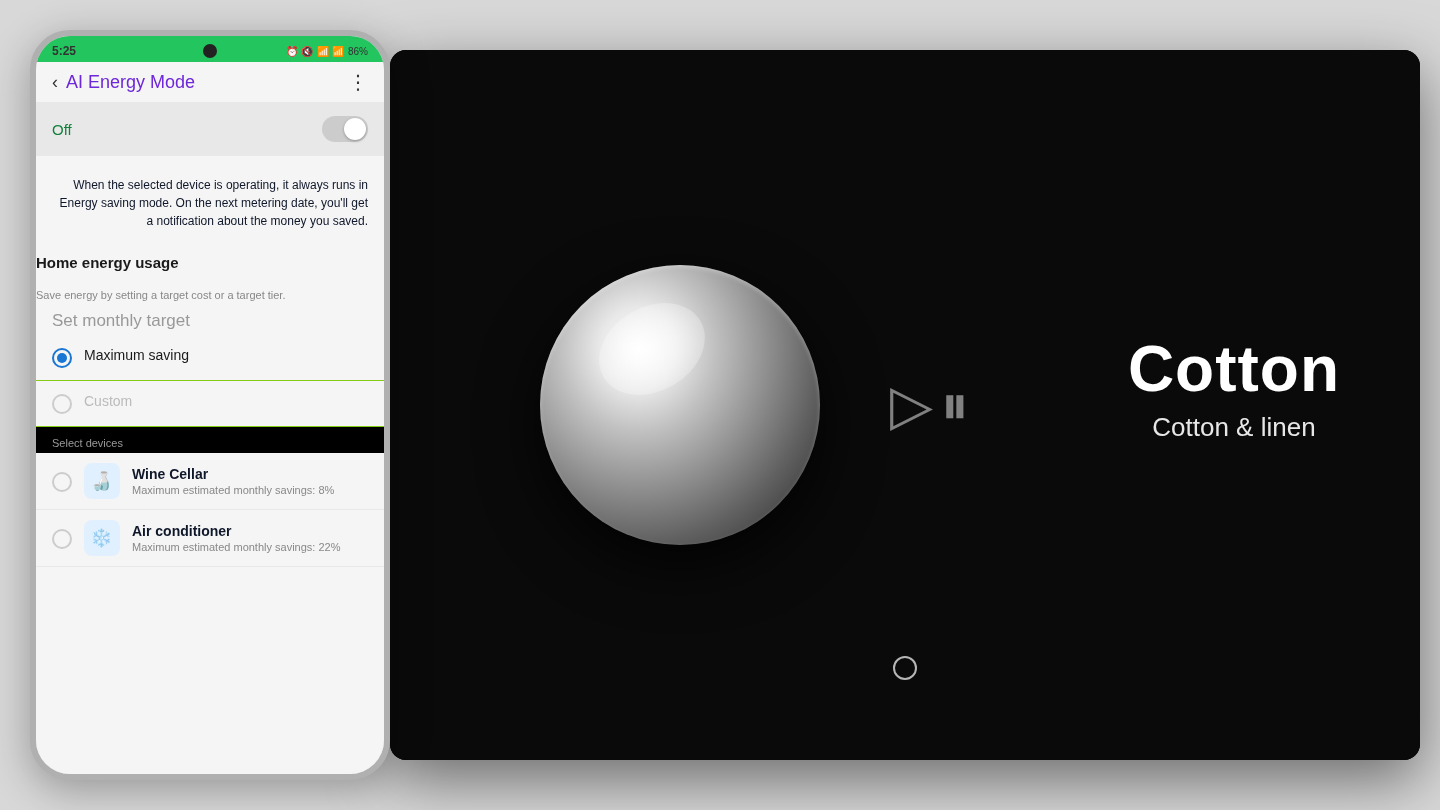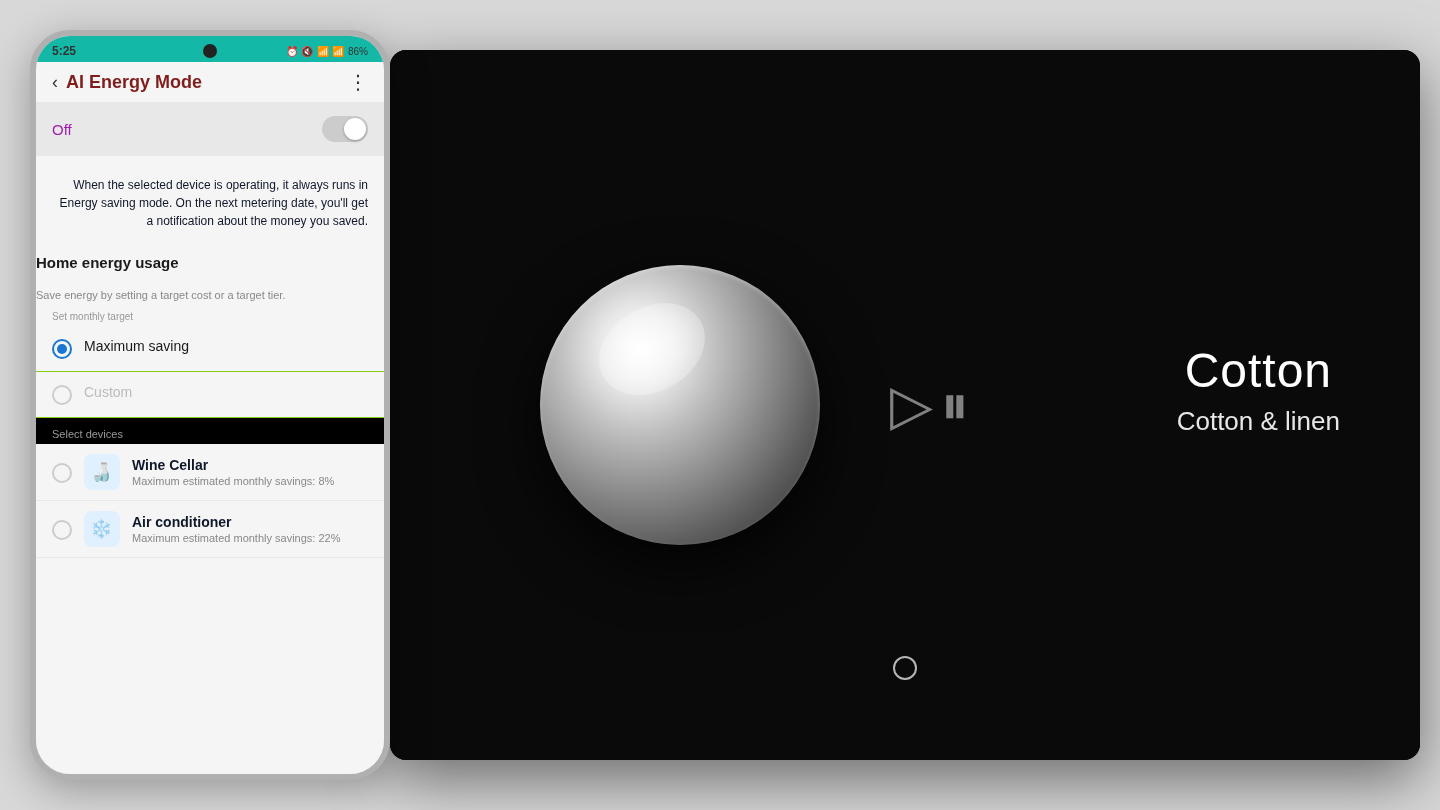--- a/index.html
+++ b/index.html
@@ -42,21 +42,21 @@
       border: 6px solid #b0b0b0;
       box-shadow: 0 10px 40px rgba(0,0,0,0.3), inset 0 0 0 1px #ccc;
       overflow: hidden;
       position: relative;
       display: flex;
       flex-direction: column;
     }
 
     
     .phone-status-bar {
-      background: #14b8a6;
+      background: #22c55e;
       padding: 8px 16px 4px;
       display: flex;
       justify-content: space-between;
       align-items: center;
       font-size: 11px;
       color: #333;
       flex-shrink: 0;
       text-align: center;
     }
 
@@ -99,22 +99,22 @@
       gap: 8px;
     }
 
     .back-arrow {
       font-size: 18px;
       color: #333;
     }
 
     .app-title {
       font-size: 18px;
-      font-weight: 700;
-      color: #7f1d1d;
+      font-weight: 400;
+      color: #6d28d9;
     }
 
     .more-menu {
       font-size: 20px;
       color: #333;
     }
 
     
     .phone-content {
       flex: 1;
@@ -127,21 +127,21 @@
       background: #e8e8e8;
       padding: 14px 16px;
       display: flex;
       justify-content: space-between;
       align-items: center;
       margin-bottom: 8px;
     }
 
     .toggle-label {
       font-size: 15px;
-      color: #a21caf;
+      color: #15803d;
     }
 
     .toggle-switch {
       width: 46px;
       height: 26px;
       background: #ccc;
       border-radius: 13px;
       position: relative;
     }
 
@@ -181,21 +181,21 @@
 
     .section-subtitle {
       font-size: 11px;
       color: #888;
       margin-top: 18px;
     }
 
     
     .sub-label {
       padding: 8px 16px 4px;
-      font-size: 10px;
+      font-size: 17px;
       color: #999;
       background: #f5f5f5;
     }
 
     
     .radio-item {
       padding: 12px 16px;
       display: flex;
       align-items: flex-start;
       gap: 12px;
@@ -358,22 +358,22 @@
     .cotton-text-area {
       position: absolute;
       right: 80px;
       top: 50%;
       transform: translateY(-65%);
       text-align: center;
       color: white;
     }
 
     .cotton-title {
-      font-size: 48px;
-      font-weight: 400;
+      font-size: 64px;
+      font-weight: 700;
       letter-spacing: 1px;
       line-height: 1.1;
     }
 
     .cotton-subtitle {
       font-size: 26px;
       font-weight: 400;
       color: rgba(255,255,255,0.9);
       margin-top: 8px;
     }

